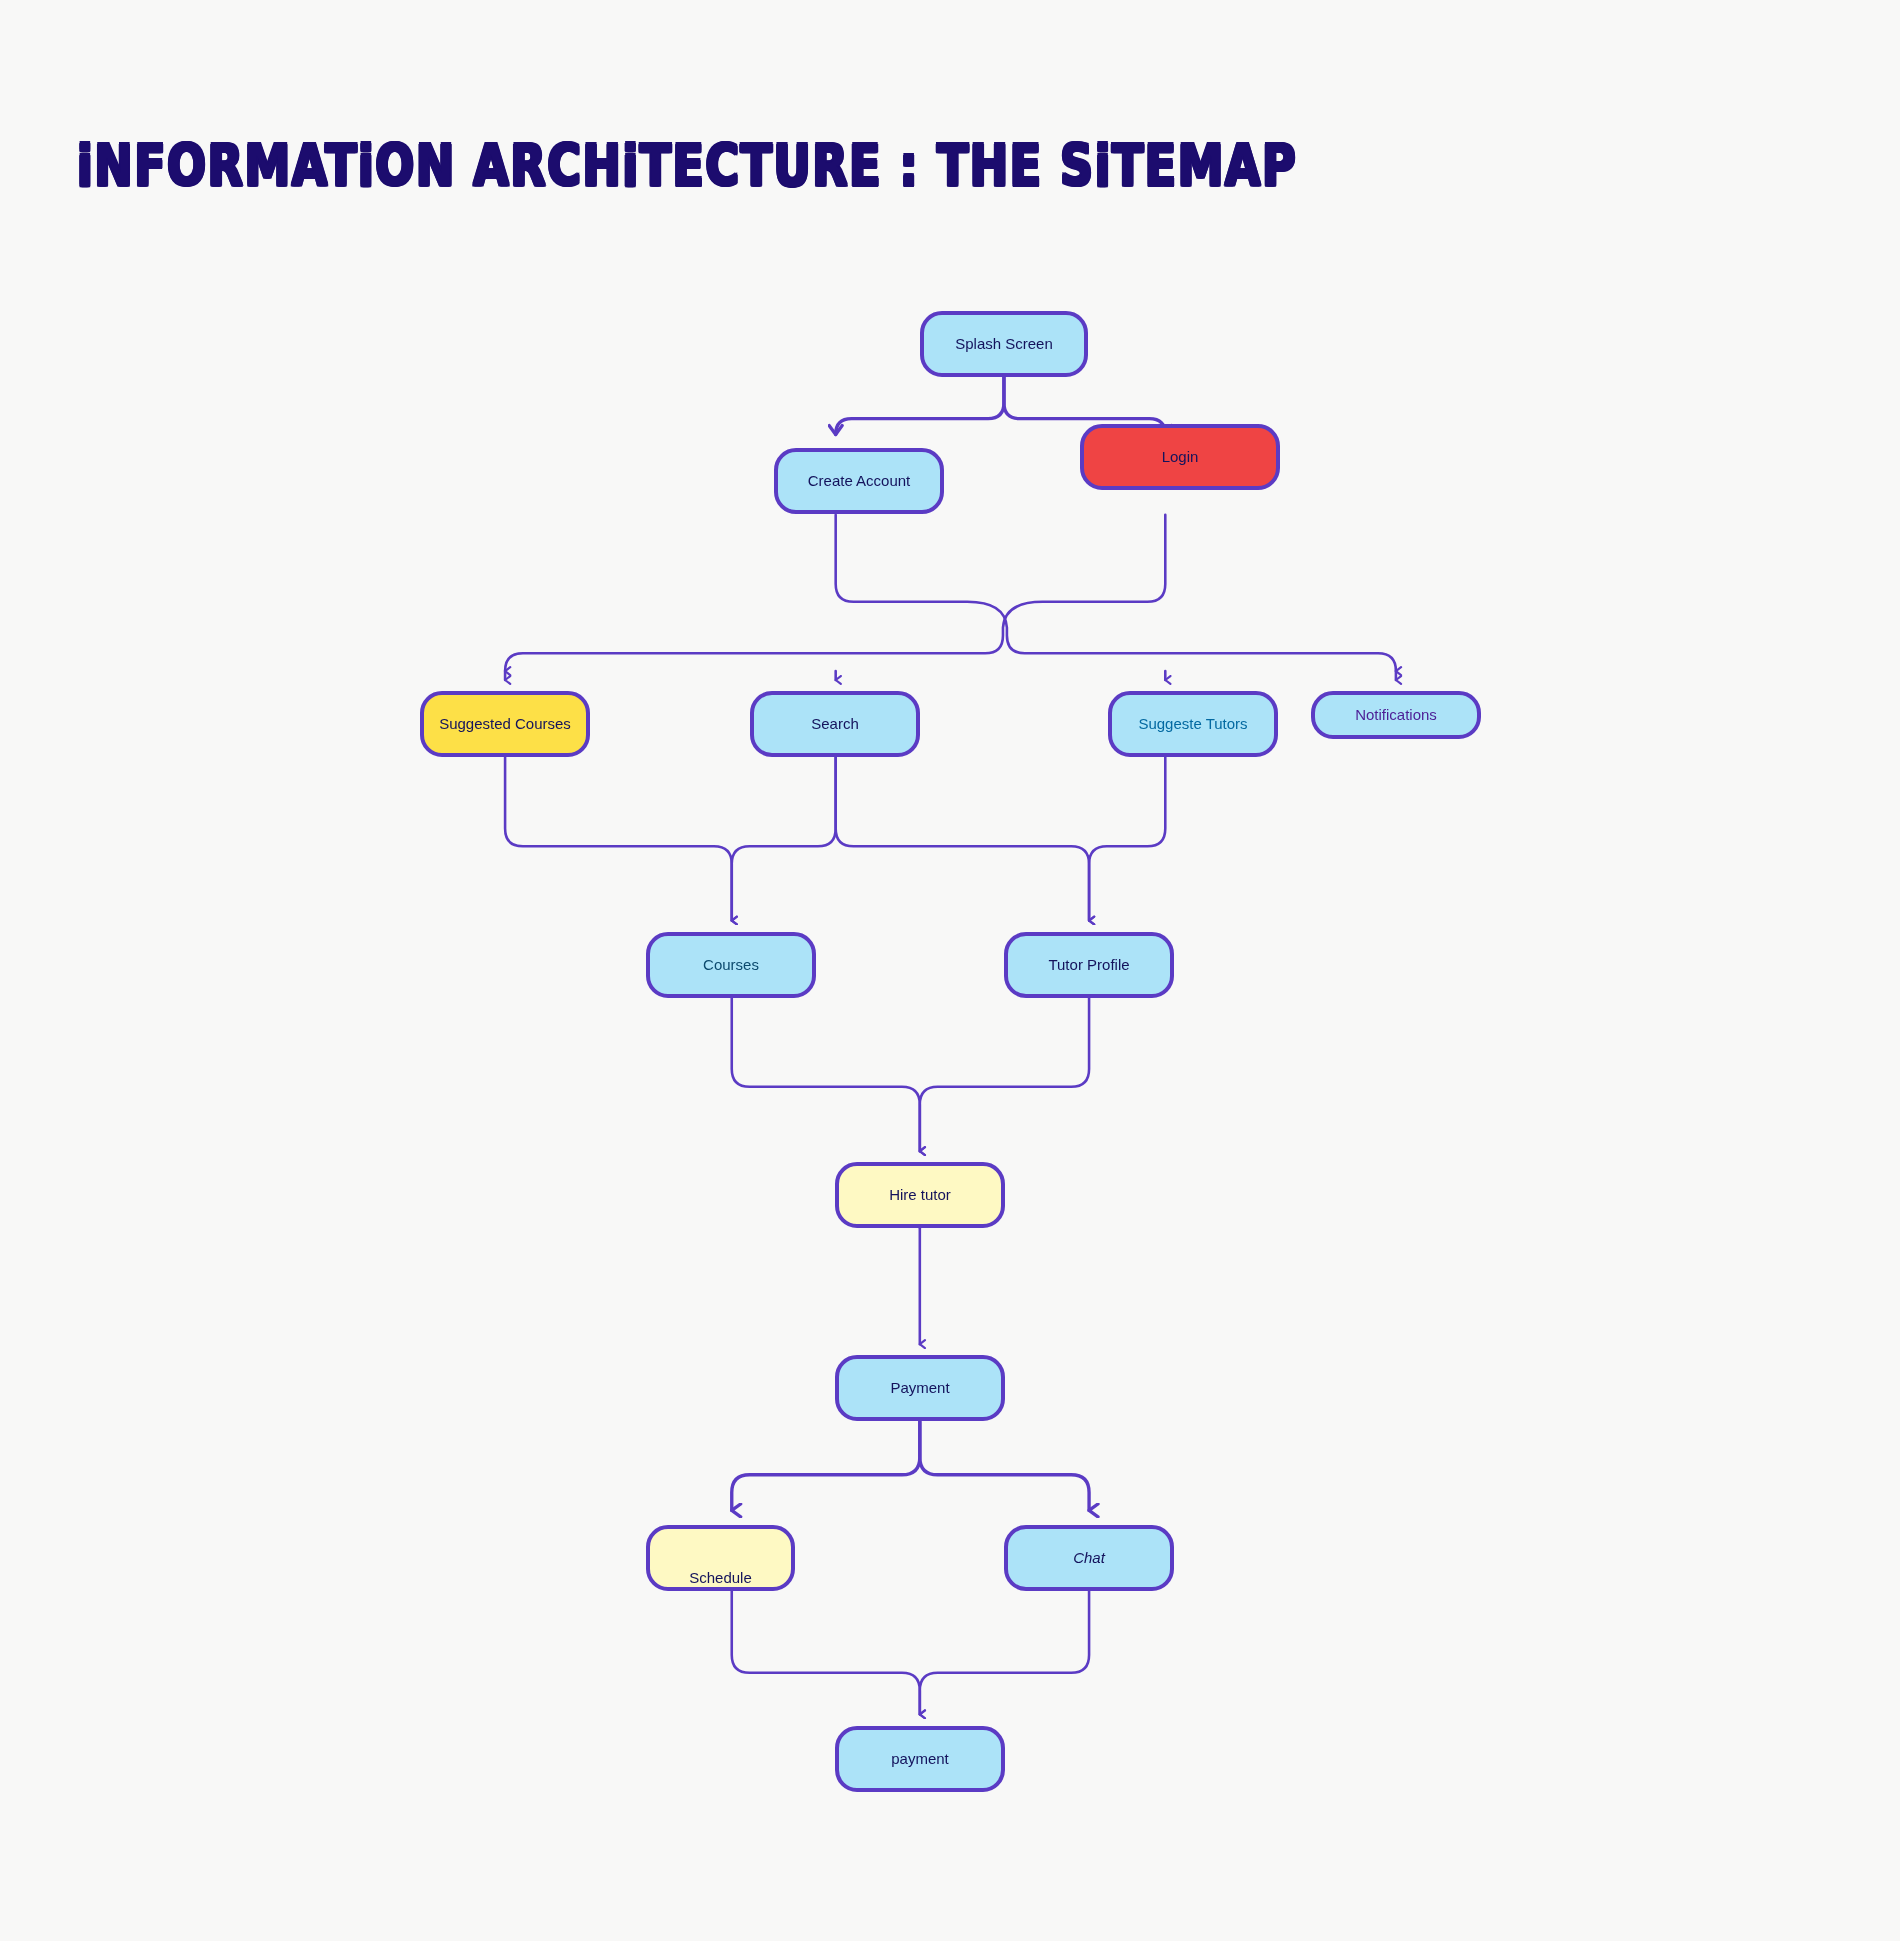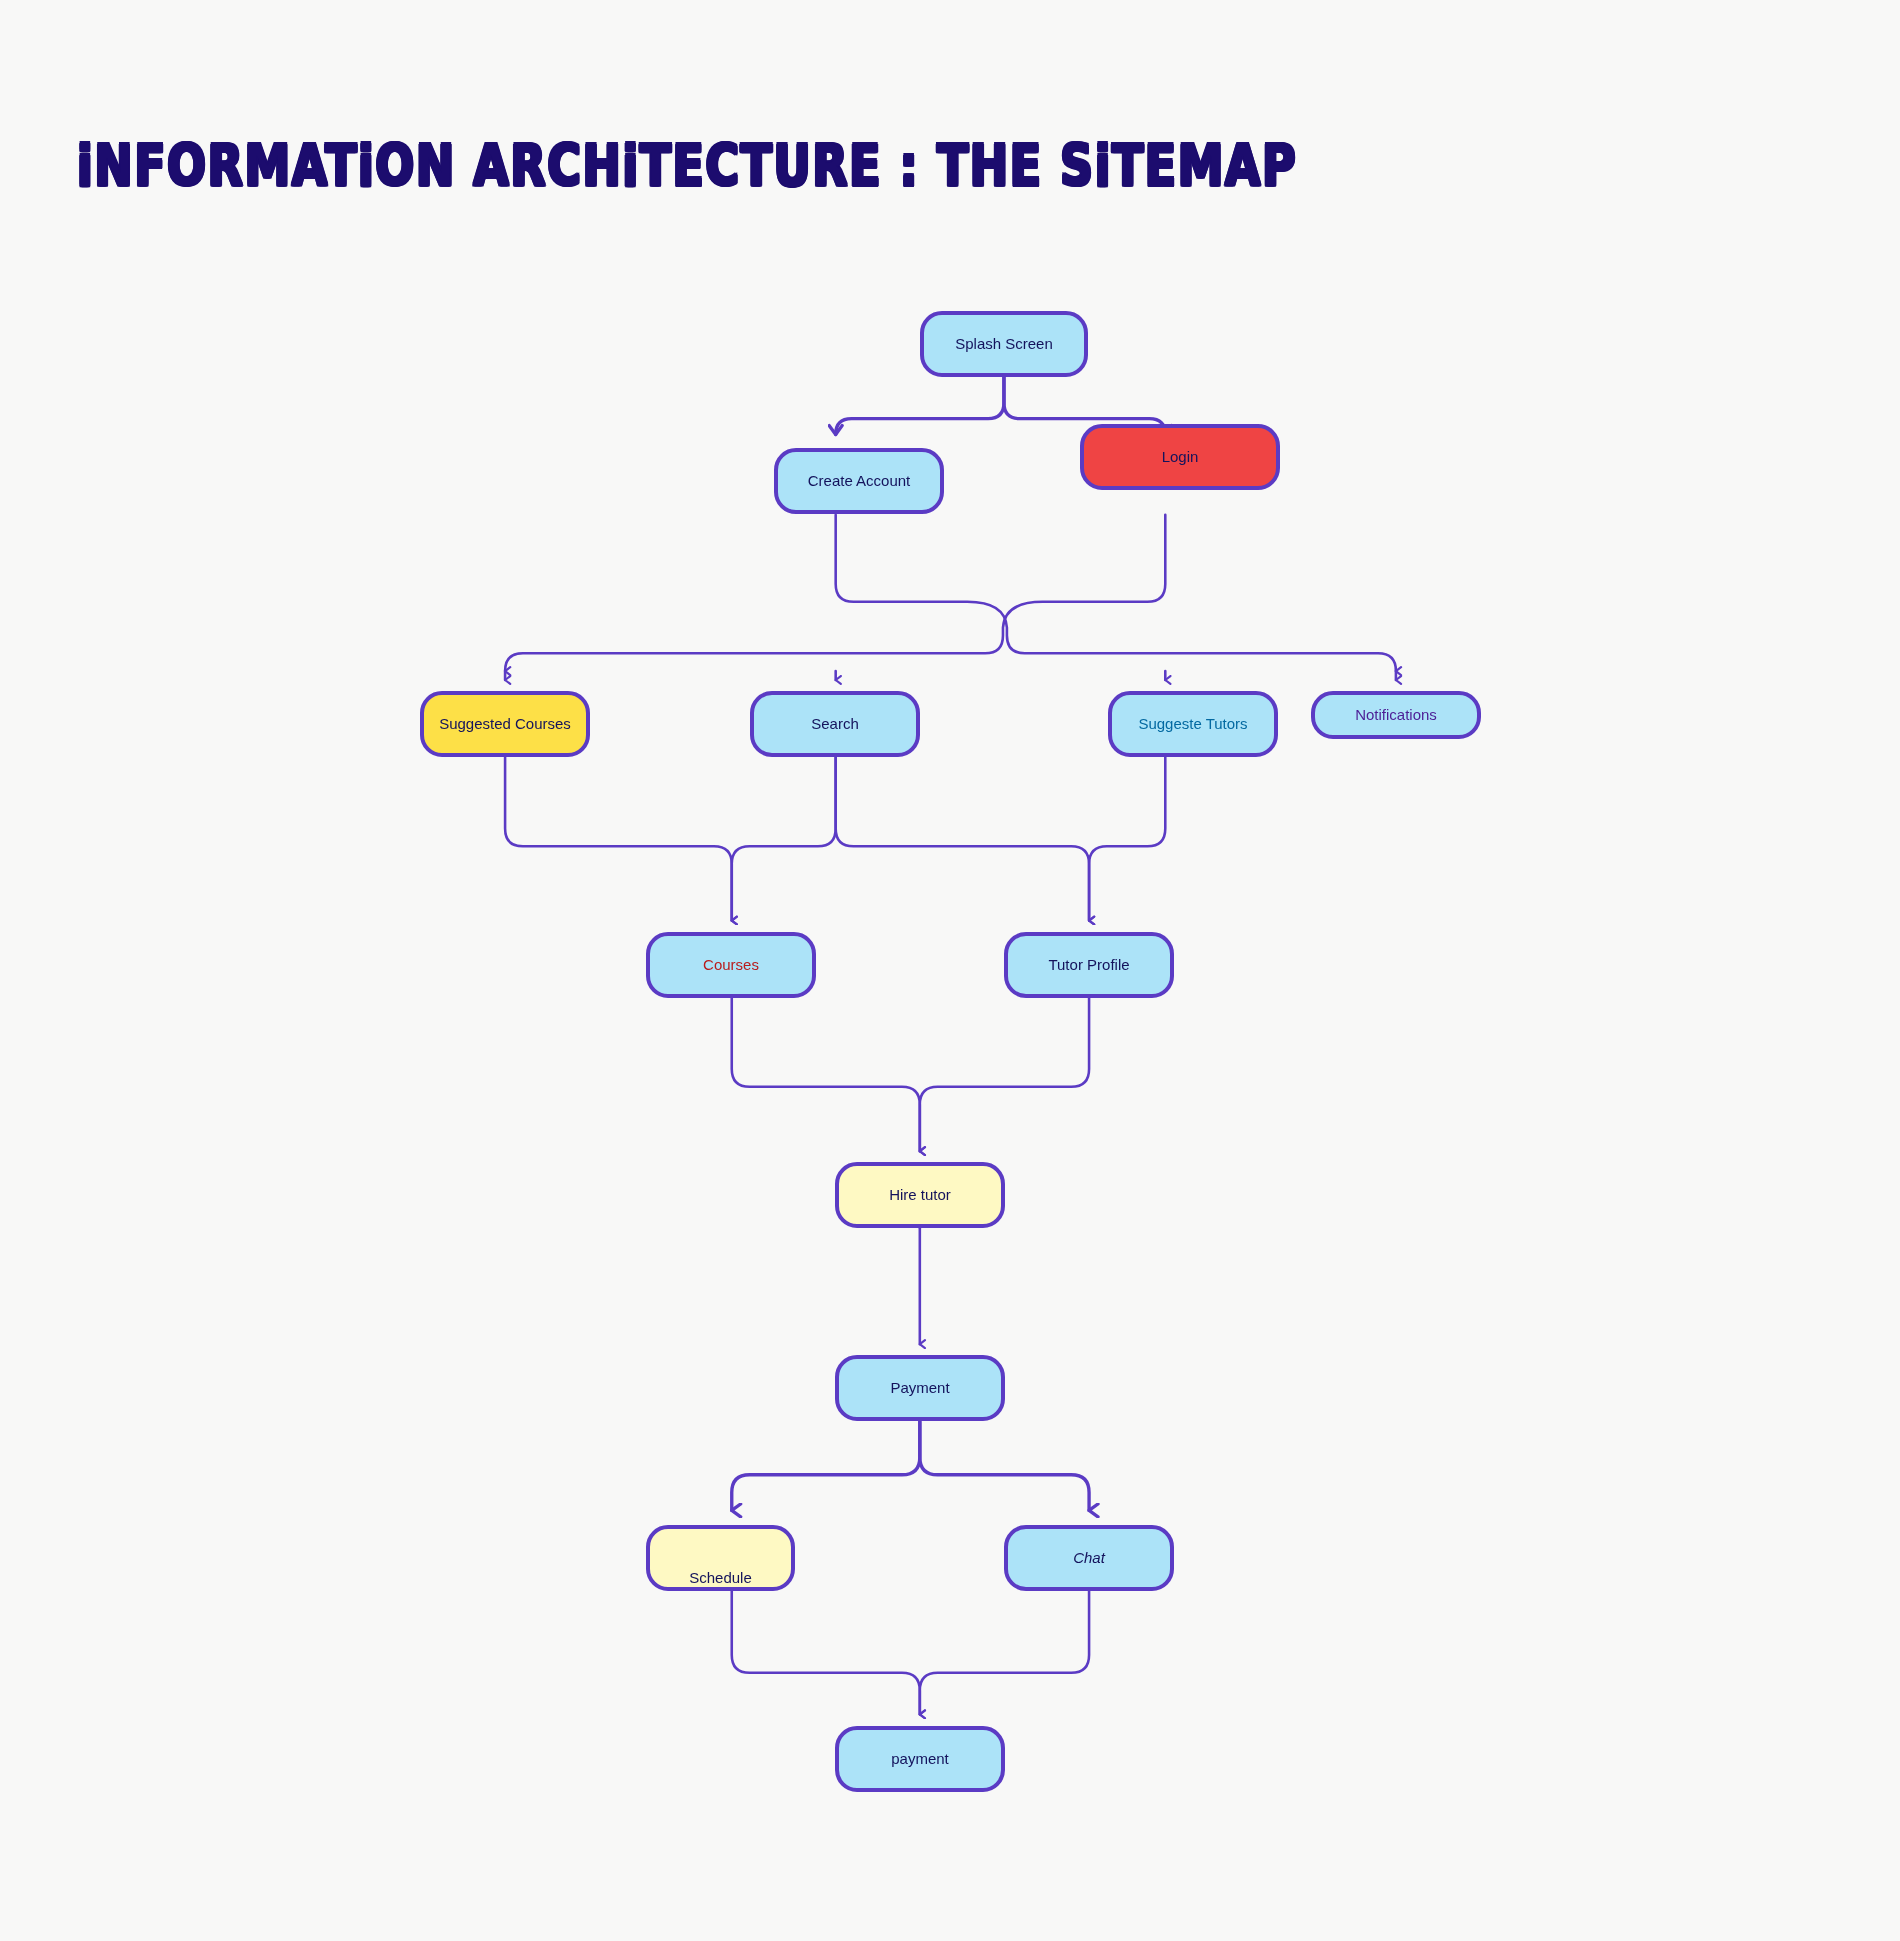--- a/index.html
+++ b/index.html
@@ -117,21 +117,21 @@
       </div>
       <div class="node" style="left: 750px; top: 691px; width: 170px; height: 66px; background: rgb(172, 227, 248); border-color: rgb(91, 59, 196); color: rgb(20, 19, 92);">
         <span>Search</span>
       </div>
       <div class="node" style="left: 1080px; top: 691px; width: 170px; height: 66px; background: rgb(172, 227, 248); border-color: rgb(91, 59, 196); color: #0369a1; margin-left: 28px;">
         <span>Suggeste Tutors</span>
       </div>
       <div class="node" style="left: 1311px; top: 691px; width: 170px; height: 48px; background: rgb(172, 227, 248); border-color: rgb(91, 59, 196); color: #4c1d95;">
         <span>Notifications</span>
       </div>
-      <div class="node" style="left: 646px; top: 932px; width: 170px; height: 66px; background: rgb(172, 227, 248); border-color: rgb(91, 59, 196); color: #b91c1c;">
+      <div class="node" style="left: 646px; top: 932px; width: 170px; height: 66px; background: rgb(172, 227, 248); border-color: rgb(91, 59, 196); color: #0c4a6e;">
         <span>Courses</span>
       </div>
       <div class="node" style="left: 1004px; top: 932px; width: 170px; height: 66px; background: rgb(172, 227, 248); border-color: rgb(91, 59, 196); color: rgb(20, 19, 92);">
         <span>Tutor Profile</span>
       </div>
       <div class="node" style="left: 835px; top: 1162px; width: 170px; height: 66px; background: #fef9c3; border-color: rgb(91, 59, 196); color: rgb(20, 19, 92);">
         <span>Hire tutor</span>
       </div>
       <div class="node" style="left: 835px; top: 1355px; width: 170px; height: 66px; background: rgb(172, 227, 248); border-color: rgb(91, 59, 196); color: rgb(20, 19, 92);">
         <span>Payment</span>

